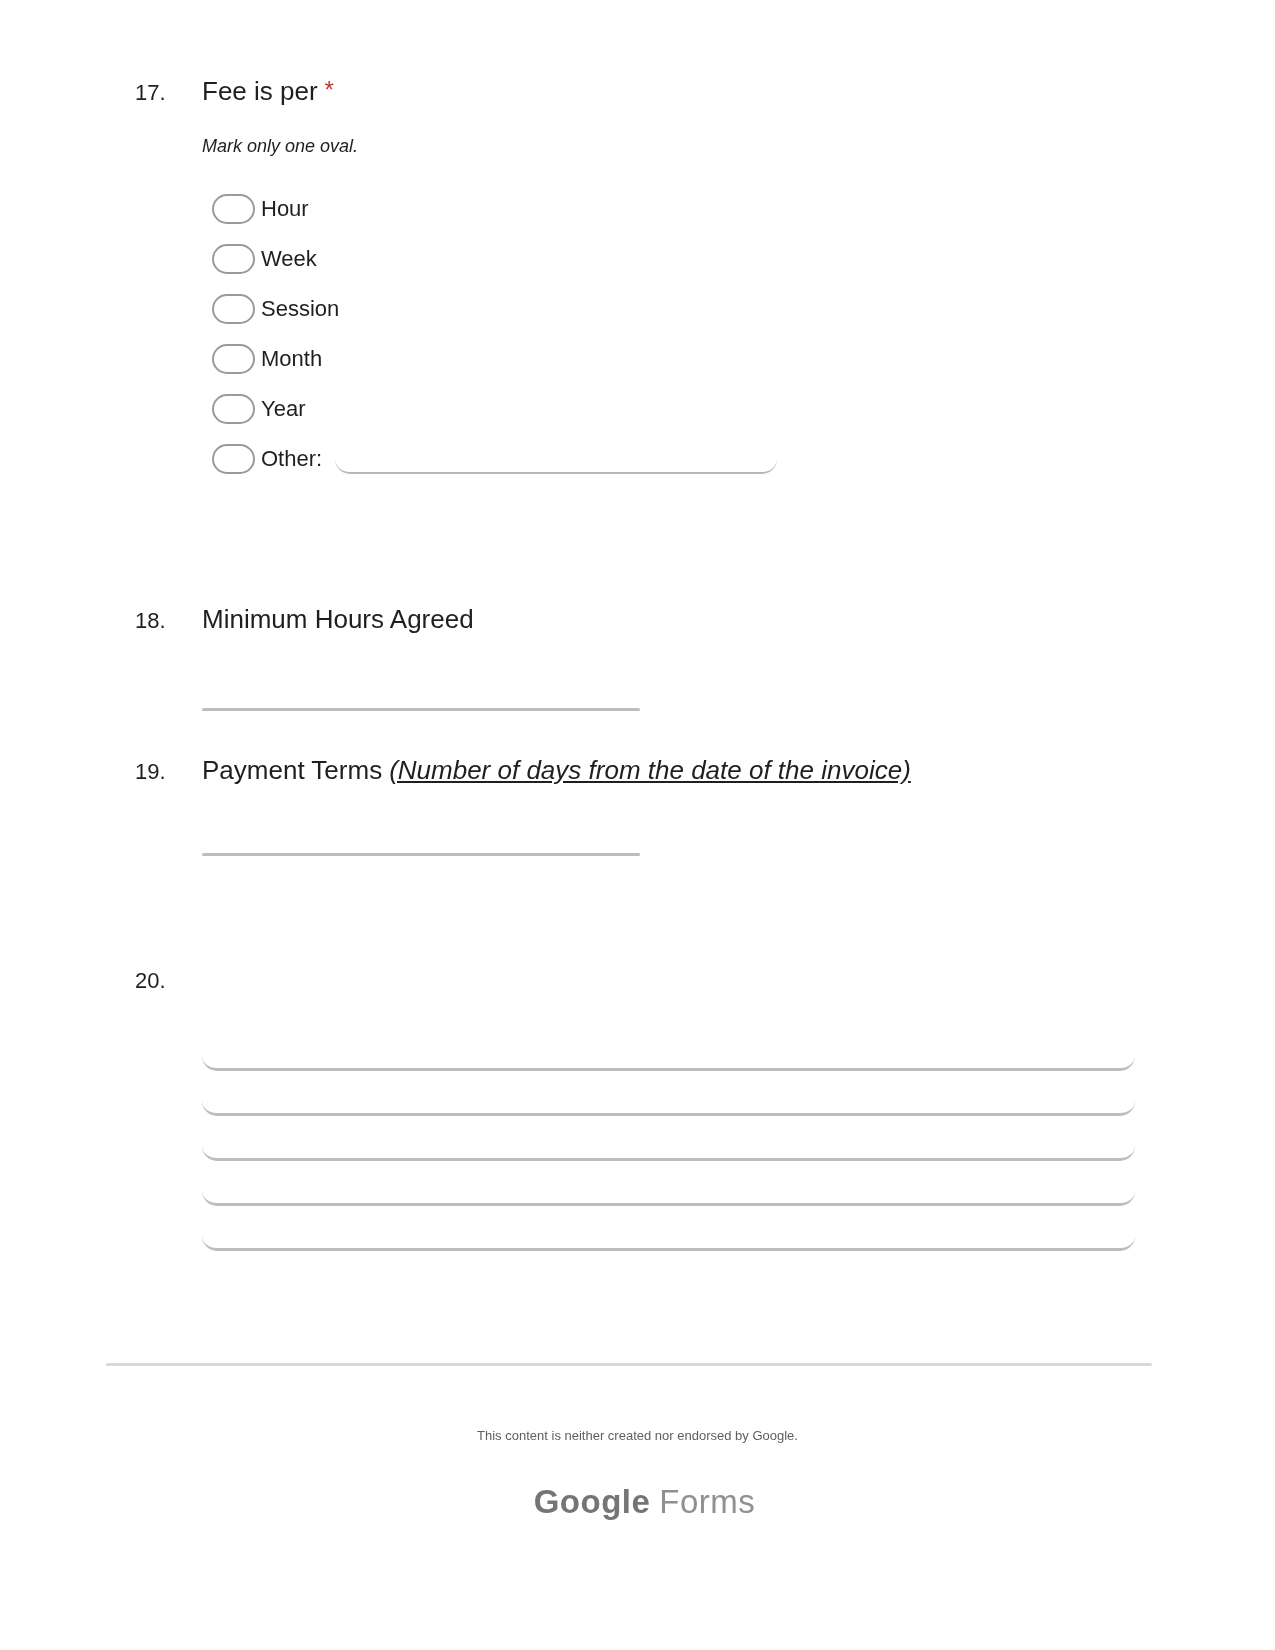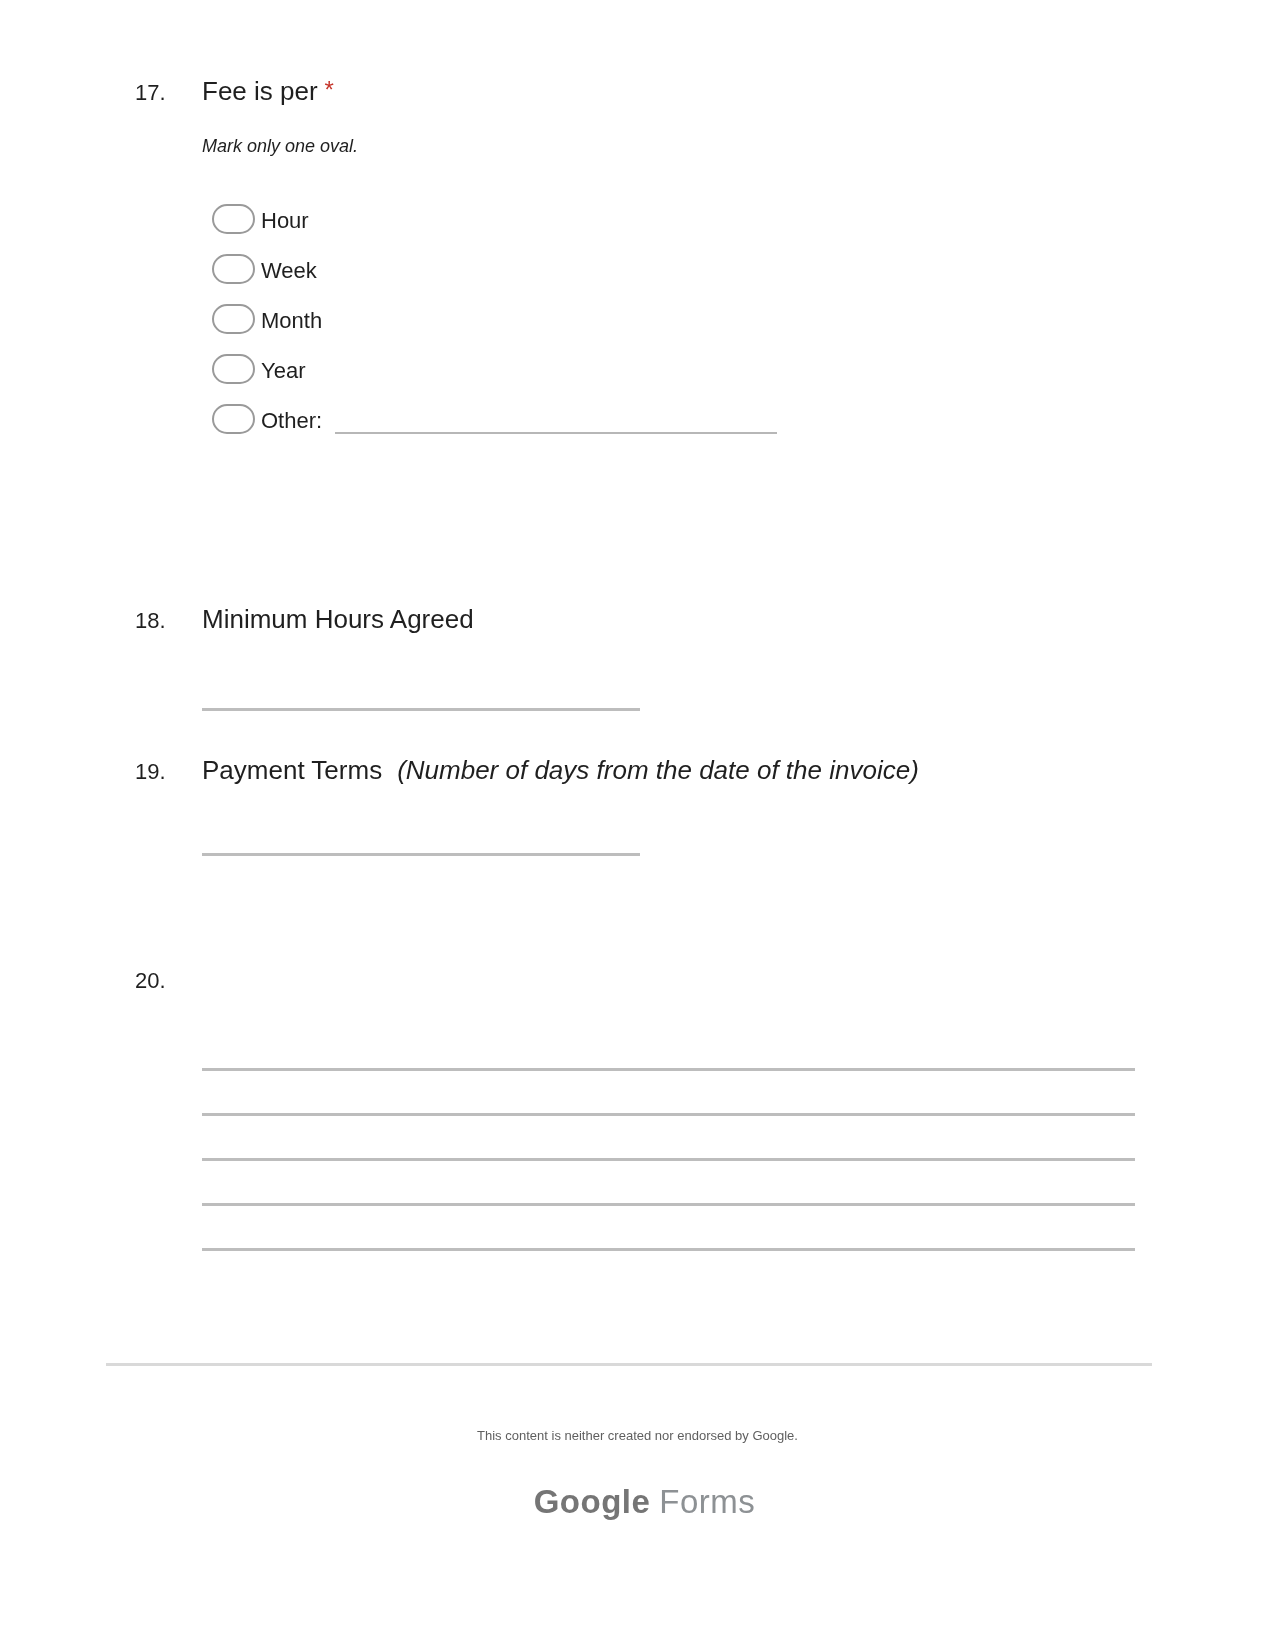--- a/index.html
+++ b/index.html
@@ -6,21 +6,21 @@
     --text: #1f1f1f;
     --required-asterisk: #c5352b;
     --oval-border: #9a9a9a;
     --answer-line: #bdbdbd;
     --other-line: #b7b7b7;
     --divider: #d9d9d9;
     --footer-text: #5f5f5f;
     --logo-google-gray: #757575;
     --logo-forms-gray: #8d9194;
   }
-  * { margin: 0; padding: 0; box-sizing: border-box; }
+  * { margin: 0; padding: 0; box-sizing: border-box; border-radius: 15px; }
   html, body { background: #ffffff; }
   .page {
     position: relative;
     width: 1275px;
     height: 1650px;
     margin: 0 auto;
     background: #ffffff;
     overflow: hidden;
     font-family: "Liberation Sans", "DejaVu Sans", sans-serif;
     color: var(--text);
@@ -39,31 +39,31 @@
     color: var(--text);
     line-height: 32px;
   }
   .required {
     color: var(--required-asterisk);
     margin-left: 7px;
     font-size: 24px;
     position: relative;
     top: -2px;
   }
-  .q-note { font-style: italic; margin-left: 15px; }
+  .q-note { font-style: italic; margin-left: 7px; text-decoration: underline; }
   .instruction {
     margin-left: 67px;
     margin-top: 24px;
     font-size: 18px;
     font-style: italic;
     line-height: 28px;
     color: var(--text);
   }
   .options { margin-left: 77px; margin-top: 24px; }
-  .opt { display: flex; align-items: flex-end; height: 50px; }
+  .opt { display: flex; align-items: center; height: 50px; }
   .oval {
     flex: none;
     width: 43px;
     height: 30px;
     border: 2px solid var(--oval-border);
     border-radius: 16px;
     background: #ffffff;
   }
   .opt-label { margin-left: 6px; font-size: 22px; color: var(--text); }
   .other-line {
@@ -124,20 +124,24 @@
       <div class="opt">
         <span class="oval"></span>
         <span class="opt-label">Hour</span>
       </div>
       <div class="opt">
         <span class="oval"></span>
         <span class="opt-label">Week</span>
       </div>
       <div class="opt">
         <span class="oval"></span>
+        <span class="opt-label">Session</span>
+      </div>
+      <div class="opt">
+        <span class="oval"></span>
         <span class="opt-label">Month</span>
       </div>
       <div class="opt">
         <span class="oval"></span>
         <span class="opt-label">Year</span>
       </div>
       <div class="opt">
         <span class="oval"></span>
         <span class="opt-label">Other:</span>
         <span class="other-line"></span>

